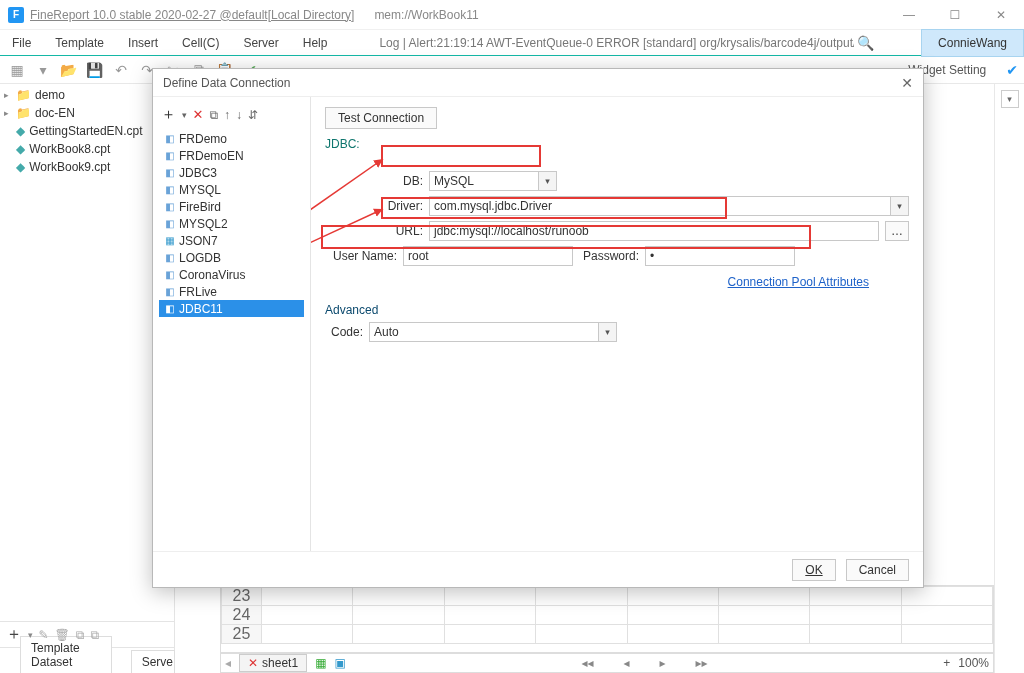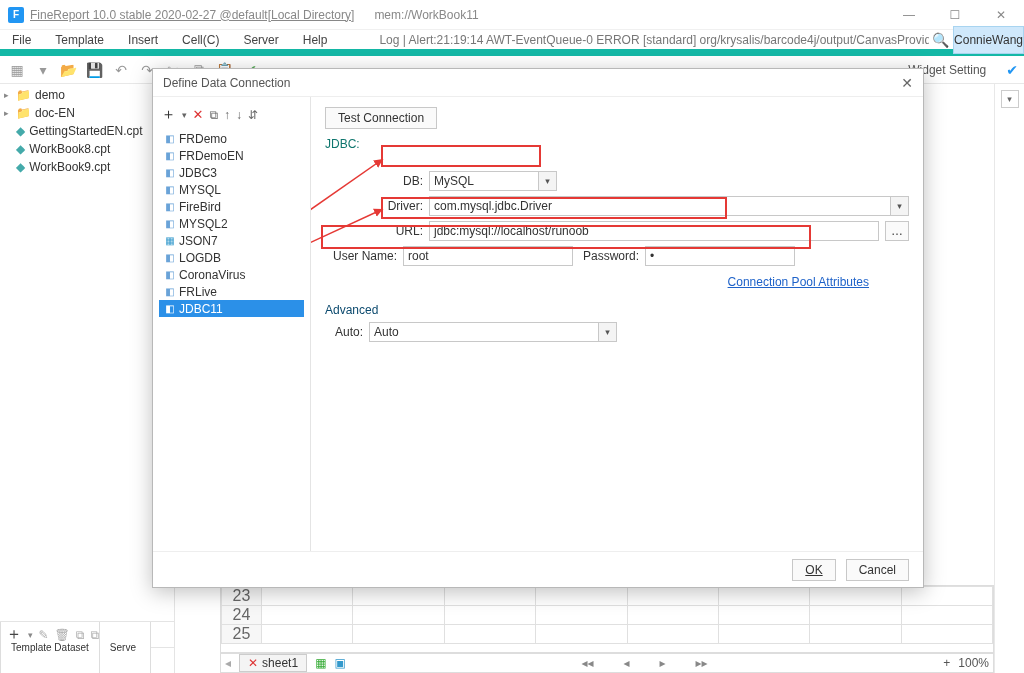--- a/index.html
+++ b/index.html
@@ -3,44 +3,44 @@
 <meta charset="utf-8">
 <style>
 * { box-sizing: border-box; margin: 0; padding: 0; font-family: "Segoe UI", Tahoma, sans-serif; font-size: 12px; }
 html, body { width: 1024px; height: 673px; overflow: hidden; background: #fff; color: #333; }
 .titlebar { height: 30px; background: #fff; display: flex; align-items: center; padding: 0 0 0 8px; border-bottom: 1px solid #f0f0f0; }
 .titlebar .logo { width: 16px; height: 16px; background: #2196f3; border-radius: 2px; margin-right: 6px; display:flex; align-items:center; justify-content:center; color:#fff; font-weight:bold; font-size:10px;}
 .titlebar .title { color: #888; flex: 0 0 auto; text-decoration: underline; }
 .titlebar .mem { color: #888; margin-left: 20px; }
 .titlebar .spacer { flex: 1; }
 .winbtn { width: 46px; height: 30px; display: flex; align-items: center; justify-content: center; color: #888; }
-.menubar { height: 26px; background: #fff; border-bottom: 7px solid #14b8a6; display: flex; align-items: center; }
+.menubar { height: 26px; background: #fff; border-bottom: 1px solid #14b8a6; display: flex; align-items: center; }
 .menubar .item { padding: 0 12px; line-height: 26px; color: #444; }
 .menubar .log { flex: 1; text-align: left; color: #777; padding-left: 40px; white-space: nowrap; overflow: hidden; }
 .menubar .search-icon { width: 24px; text-align: center; color: #555; font-size: 14px; }
-.menubar .user { background: #cfe8fb; padding: 0 0; line-height: 26px; color: #333; border: 1px solid #a8d4f0; }
+.menubar .user { background: #cfe8fb; padding: 0 16px; line-height: 26px; color: #333; border: 1px solid #a8d4f0; margin-left: 43px; }
 .toolbar { height: 28px; background: #fff; border-bottom: 1px solid #e8e8e8; display: flex; align-items: center; padding: 0 6px; gap: 4px; }
 .tbtn { width: 22px; height: 22px; display: flex; align-items: center; justify-content: center; color: #999; font-size: 14px; }
 .tbtn.active { color: #f0a020; }
 .toolbar .right { margin-left: auto; display:flex; align-items:center; gap:6px; }
 .toolbar .panelname { color:#555; padding: 0 14px; }
 .toolbar .bluecheck { color:#2196f3; font-size:14px; }
 
 .main { position: absolute; top: 84px; left: 0; right: 0; bottom: 0; display: flex; }
 .leftcol { width: 175px; border-right: 1px solid #e4e4e4; display:flex; flex-direction:column; background:#fff; }
 .tree { padding: 2px 0; flex:0 0 auto; }
 .tree .tr { display: flex; align-items: center; height: 18px; padding-left: 4px; gap: 2px; color:#333; }
 .tree .caret { width:10px; color:#888; font-size:9px; }
 .tree .fld { color:#3a7ab8; }
 .tree .file { color:#4aa; }
 .tree .lbl { padding-left:2px; color:#333; }
 .lefttools { border-top:1px solid #e4e4e4; height:26px; display:flex; align-items:center; gap:6px; padding:0 6px; color:#aaa; margin-top:auto; position:relative; }
 .lefttools .plus { color:#444; font-size:16px; }
 .tabs { border-top:1px solid #e4e4e4; height:26px; display:flex; align-items:flex-end; }
-.tabs .tab { padding: 20px 10px; border:1px solid #ddd; border-bottom:none; background:#fff; margin-right:-1px; font-size:10px; }
+.tabs .tab { padding: 4px 10px; border:1px solid #ddd; border-bottom:none; background:#fff; margin-right:-1px; font-size:12px;margin-left:20px; }
 .tabs .tab.cut { width:52px; overflow:hidden; }
 
 .canvas { flex:1; position:relative; background:#fff; }
 .rightcol { width:30px; border-left:1px solid #e8e8e8; background:#fff; display:flex; flex-direction:column; align-items:center; padding-top:6px; gap:6px; }
 .rightcol .dd { width:18px; height:18px; border:1px solid #ccc; background:#fff; display:flex; align-items:center; justify-content:center; font-size:9px; color:#666; }
 
 
 .sheetarea { position:absolute; left:220px; right:30px; top:585px; bottom:0; border:1px solid #ddd; background:#fff; }
 .sheetarea table { border-collapse:collapse; width:100%; }
 .sheetarea td { border:1px solid #e0e0e0; height:16px; }
@@ -312,21 +312,21 @@
         <span class="field" style="flex:0 0 170px">root</span>
         <span class="lbl" style="width:72px">Password:</span>
         <span class="field" style="flex:0 0 150px">•</span>
       </div>
       <div style="text-align:right; padding:4px 40px 0 0">
         <span class="link">Connection Pool Attributes</span>
       </div>
 
       <div style="margin-top:14px; color:#0c4a6e">Advanced</div>
       <div class="row">
-        <span class="lbl" style="width:44px">Auto:</span>
+        <span class="lbl" style="width:44px">Code:</span>
         <span class="field" style="flex:0 0 230px">Auto</span>
         <span class="dd-arrow">▾</span>
       </div>
 
       
       <div class="redbox" style="left:70px; top:48px; width:160px; height:22px"></div>
       <div class="redbox" style="left:70px; top:100px; width:346px; height:22px"></div>
       <div class="redbox" style="left:10px; top:128px; width:490px; height:24px"></div>
       <svg class="anno" width="600" height="300">
         <defs>

